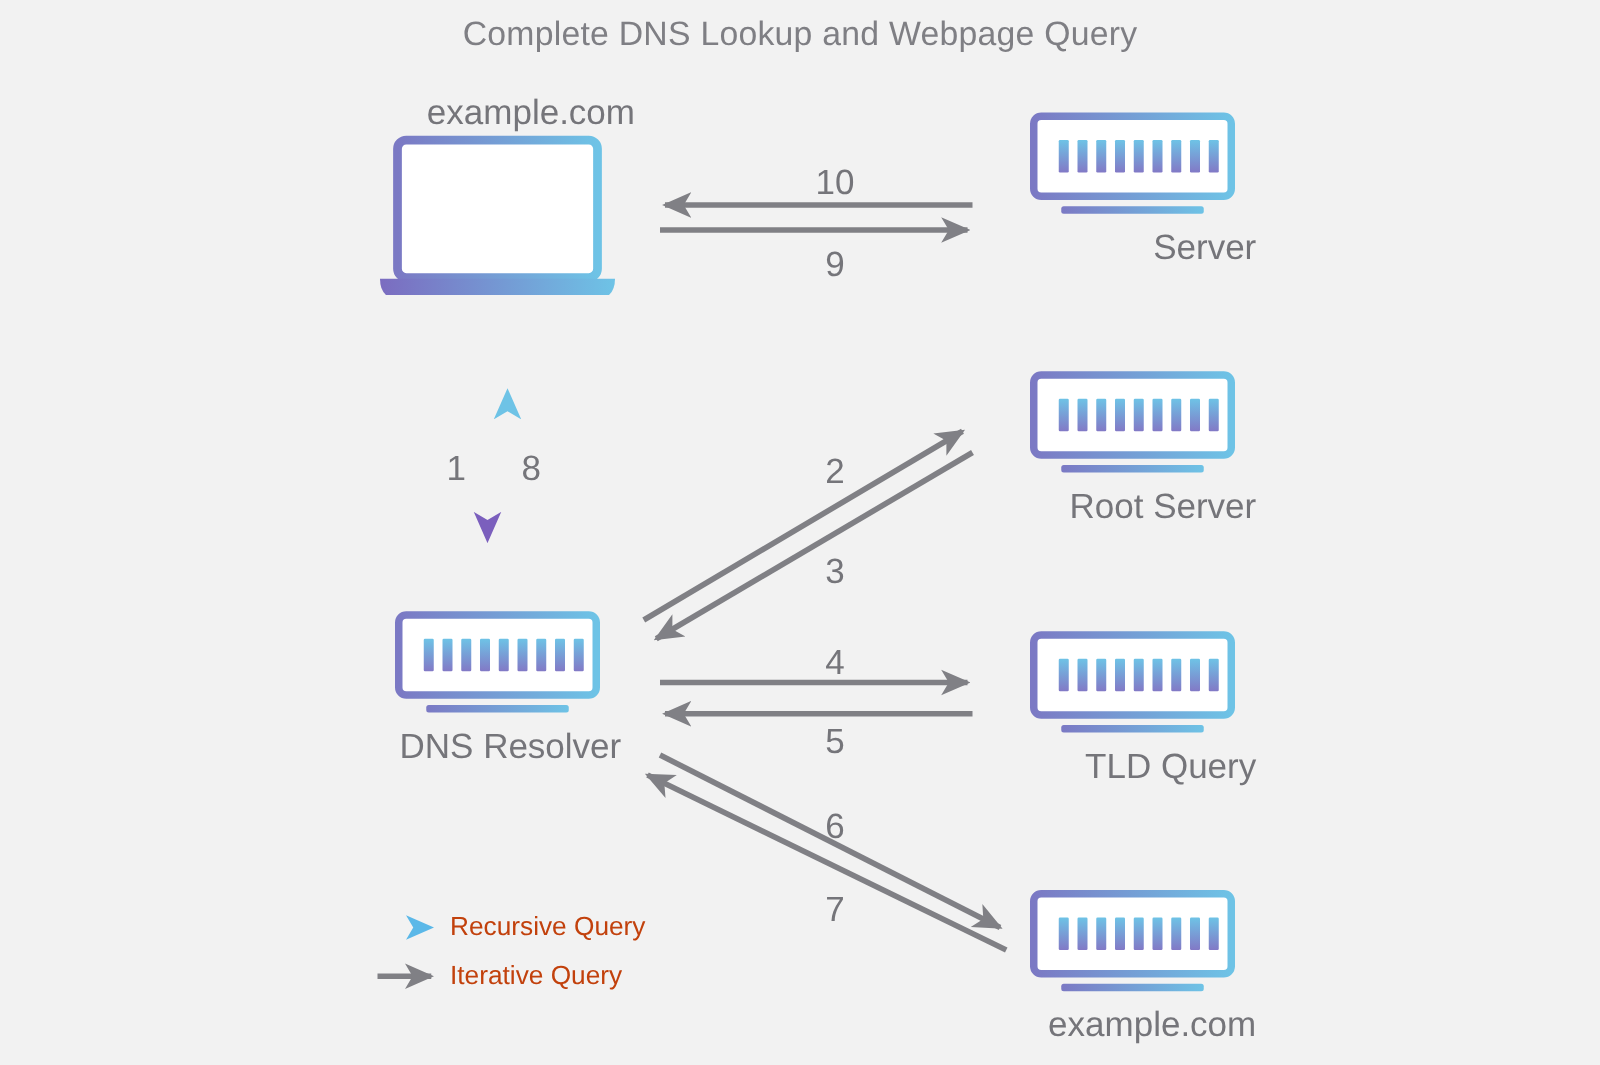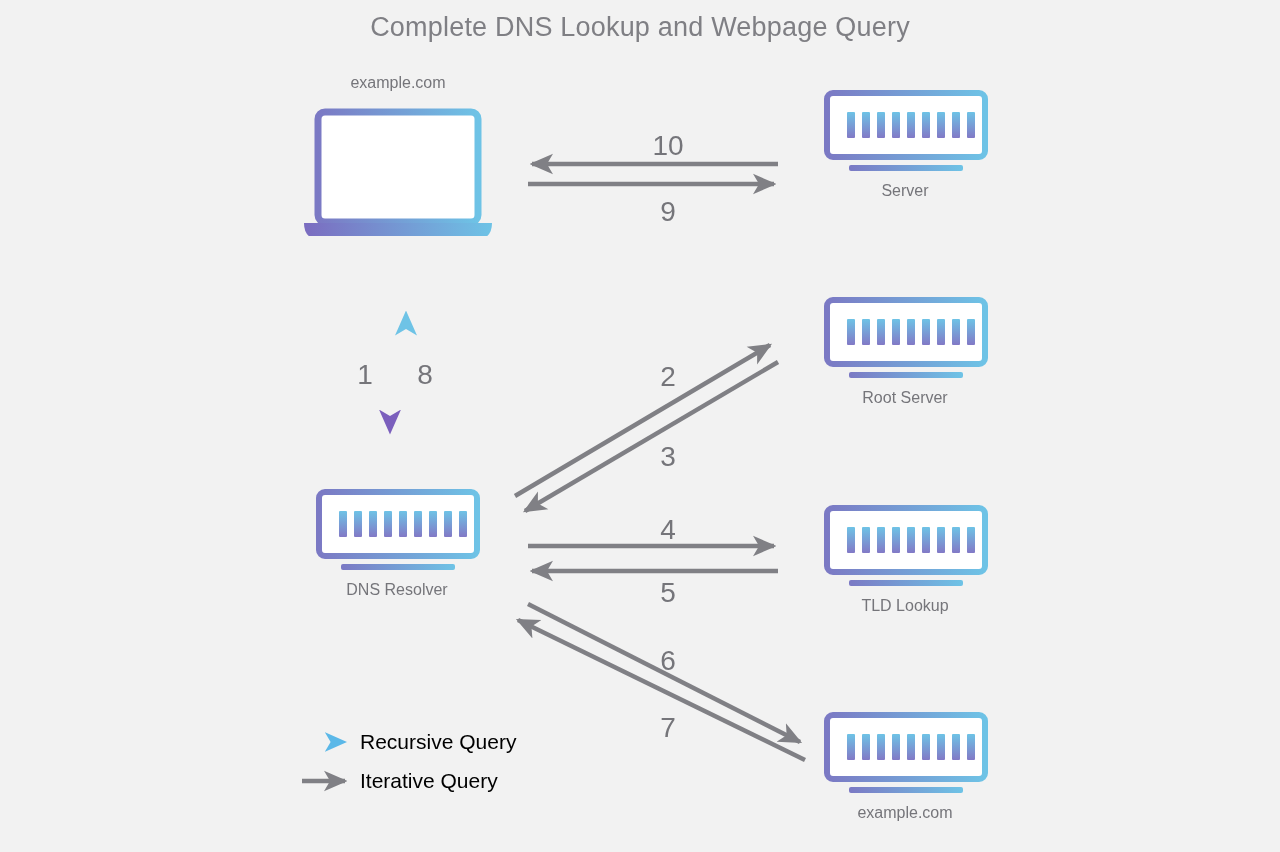--- a/index.html
+++ b/index.html
@@ -28,22 +28,22 @@
     color: #7f7f84;
     font-weight: 400;
     letter-spacing: 0.2px;
   }
   .node {
     position: absolute;
   }
   .node-label {
     position: absolute;
     width: 100%;
-    text-align: center;
-    font-size: 16px;
+    text-align: right;
+    font-size: 28px;
     color: #75757a;
     white-space: nowrap;
   }
   .svg-layer {
     position: absolute;
     left: 0;
     top: 0;
     width: 1280px;
     height: 852px;
     overflow: visible;
@@ -51,21 +51,21 @@
   .num-label {
     position: absolute;
     font-size: 28px;
     color: #75757a;
     text-align: center;
     white-space: nowrap;
   }
   .legend-label {
     position: absolute;
     font-size: 21px;
-    color: #000000;
+    color: #c2410c;
     white-space: nowrap;
   }
 </style>
 </head>
 <body>
 
 <div id="stage">
 
   <div class="title">Complete DNS Lookup and Webpage Query</div>
 
@@ -229,21 +229,21 @@
         <rect x="72" y="24" width="8" height="26" rx="1"></rect>
         <rect x="87" y="24" width="8" height="26" rx="1"></rect>
         <rect x="102" y="24" width="8" height="26" rx="1"></rect>
         <rect x="117" y="24" width="8" height="26" rx="1"></rect>
         <rect x="132" y="24" width="8" height="26" rx="1"></rect>
         <rect x="147" y="24" width="8" height="26" rx="1"></rect>
         <rect x="162" y="24" width="8" height="26" rx="1"></rect>
       </g>
       <rect x="44" y="77" width="114" height="6" rx="2" fill="url(#srvGradA)"></rect>
     </svg>
-    <div class="node-label" style="top:94px;">TLD Lookup</div>
+    <div class="node-label" style="top:94px;">TLD Query</div>
   </div>
 
   <div class="node" style="left:805px; top:710px; width:200px; height:125px;">
     <svg style="position:absolute; left:0; top:0;" width="200" height="88" viewBox="0 0 200 88">
       <rect x="22" y="5" width="158" height="64" rx="6" ry="6" fill="#ffffff" stroke="url(#srvGradA)" stroke-width="6"></rect>
       <g fill="url(#barGradA)">
         <rect x="42" y="24" width="8" height="26" rx="1"></rect>
         <rect x="57" y="24" width="8" height="26" rx="1"></rect>
         <rect x="72" y="24" width="8" height="26" rx="1"></rect>
         <rect x="87" y="24" width="8" height="26" rx="1"></rect>

